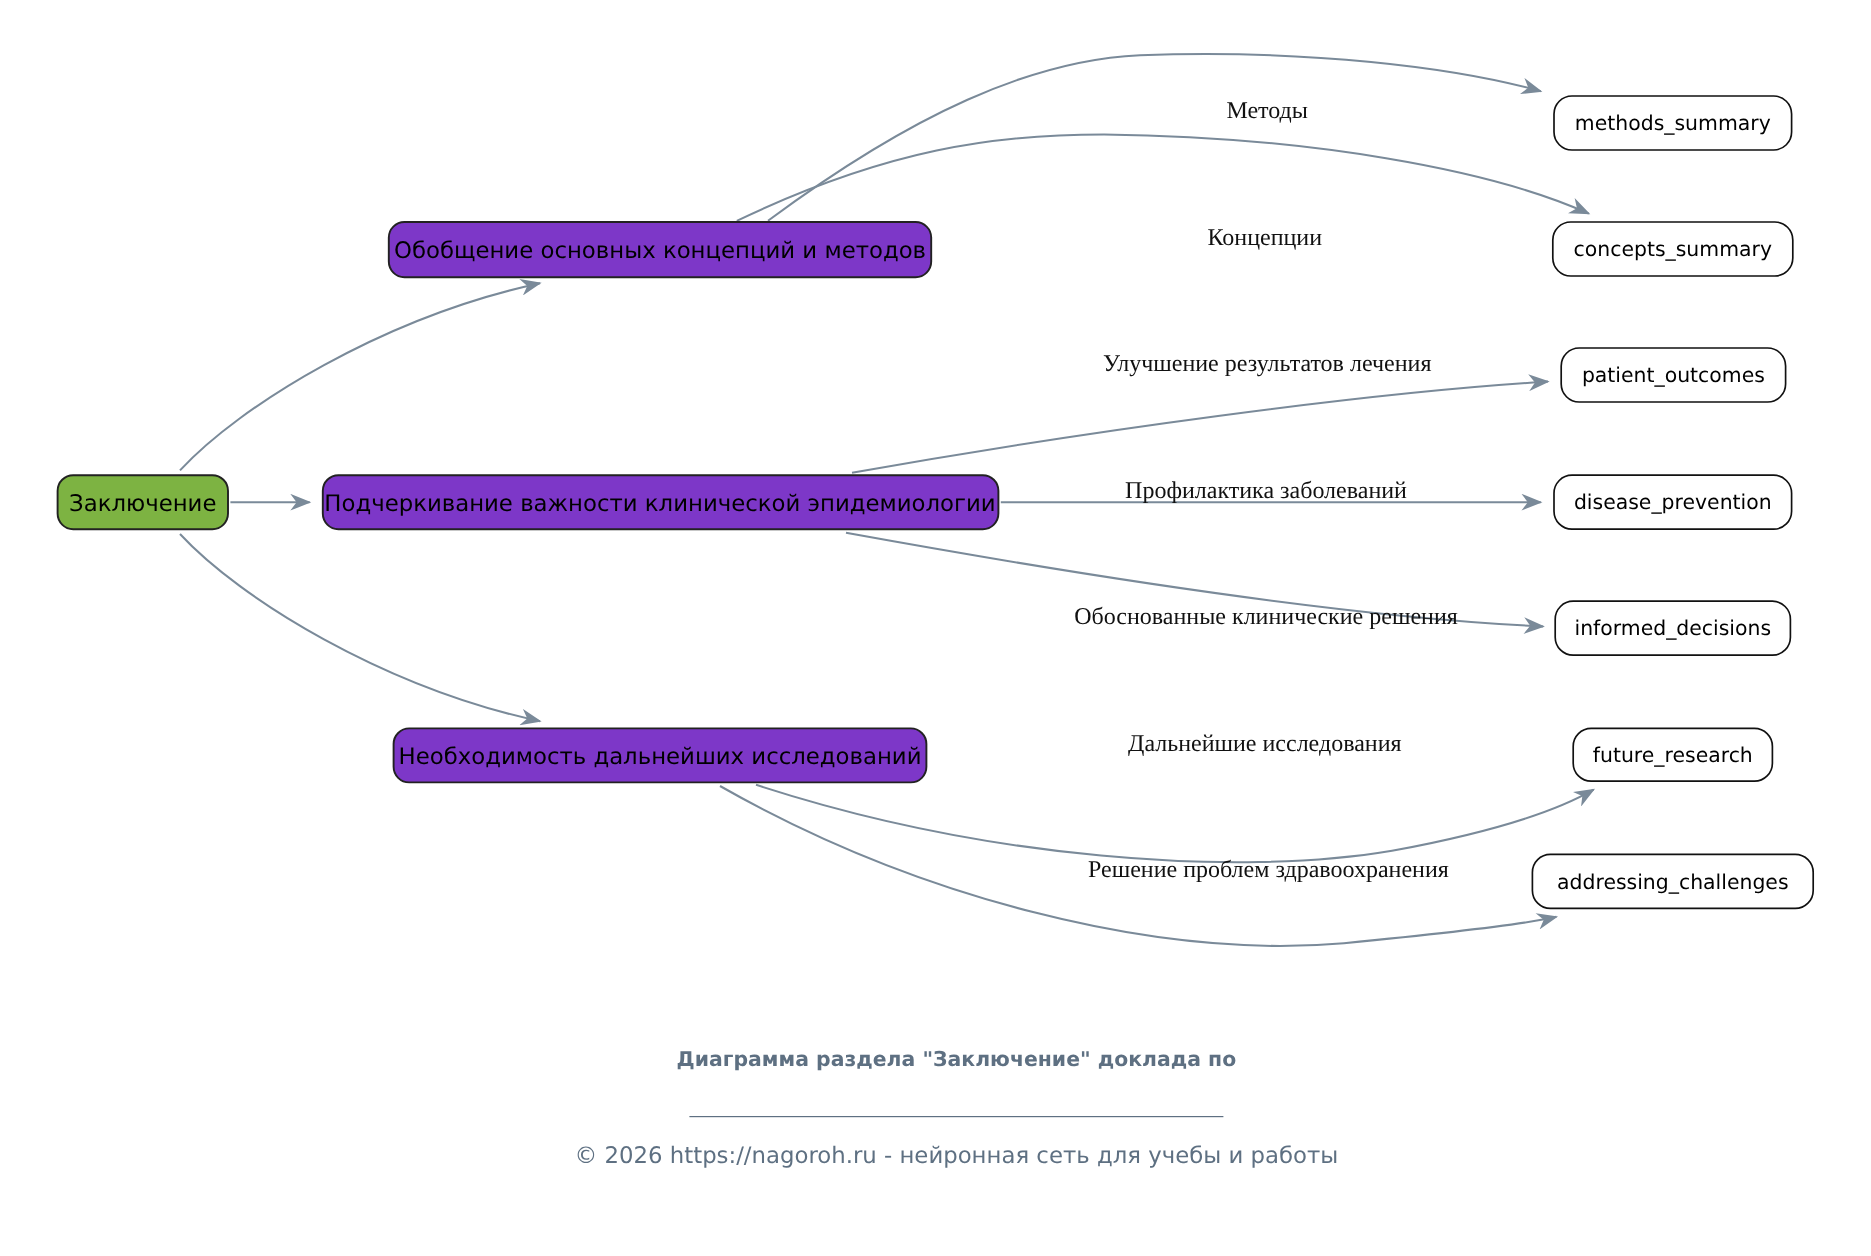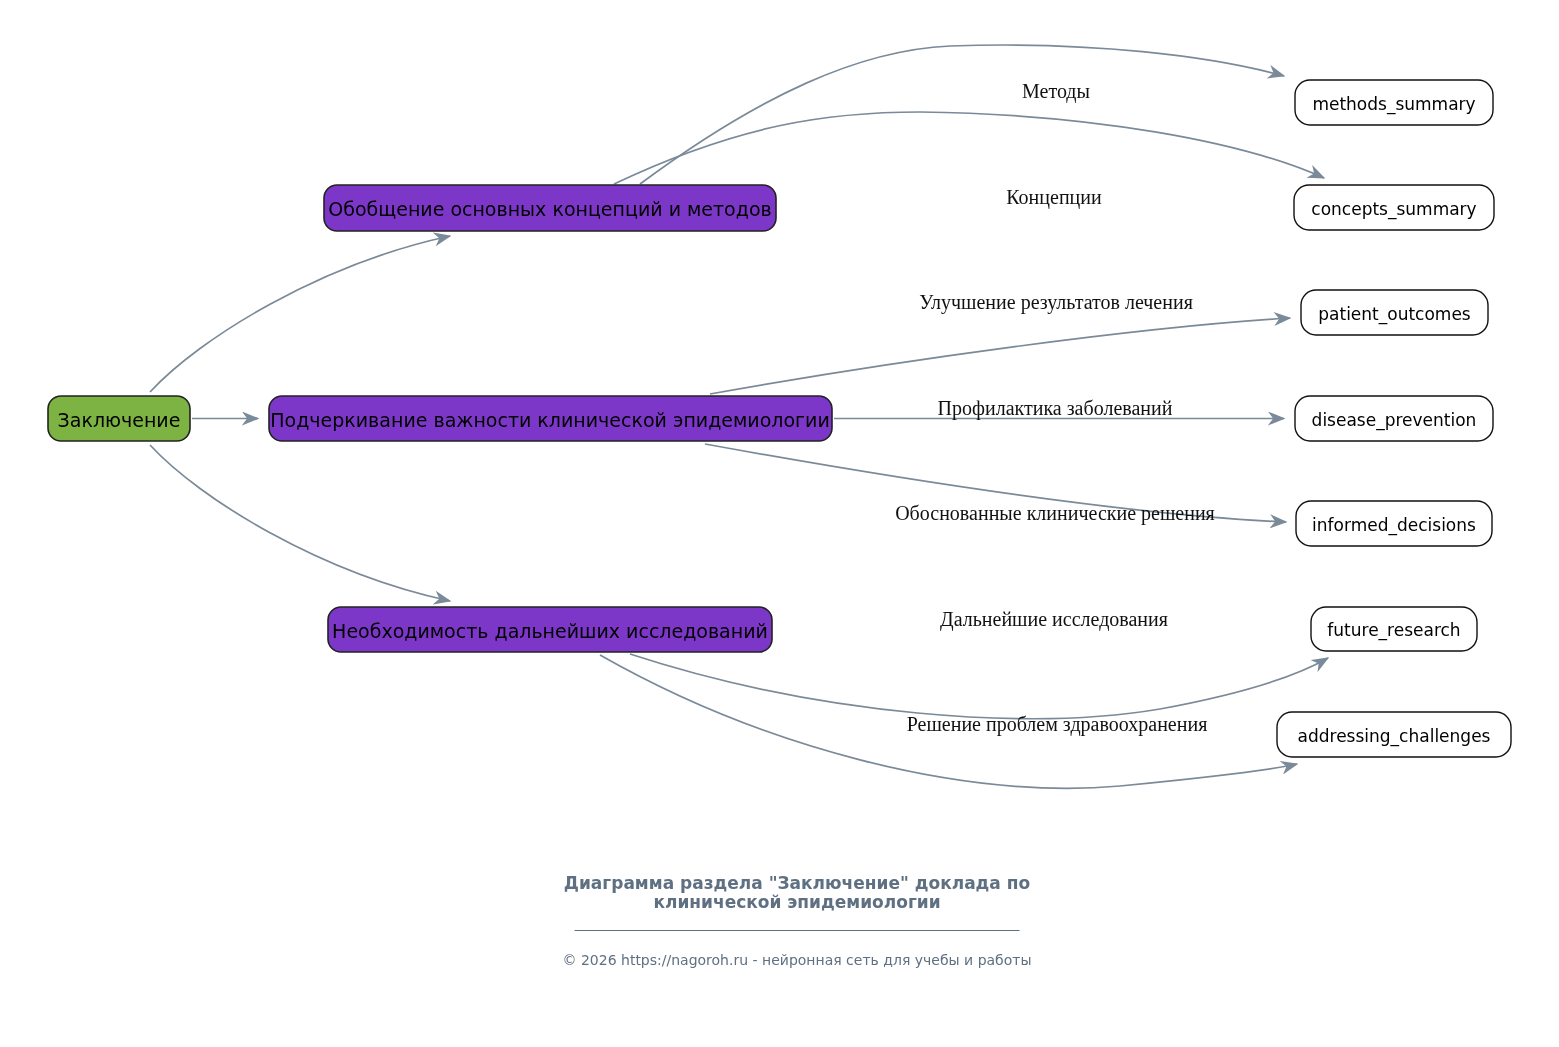--- a/index.html
+++ b/index.html
@@ -17,21 +17,21 @@
   .leaf-box{fill:#ffffff;stroke:#111111;stroke-width:1.4;}
   .footer{
     position:absolute;left:797px;transform:translateX(-50%);
     text-align:center;color:#5e7082;white-space:nowrap;
   }
   .footer-title{top:874px;font-size:17px;font-weight:bold;line-height:19px;}
   .footer-divider{
     position:absolute;left:797px;transform:translateX(-50%);
     top:930px;width:445px;border-top:1.4px solid #5e7082;height:0;
   }
-  .footer-copyright{top:952px;font-size:14px;font-weight:normal;}
+  .footer-copyright{top:952px;font-size:19px;font-weight:normal;}
 </style>
 </head>
 <body>
 
 <svg width="1559" height="1047" viewBox="0 0 1559 1047">
   <defs>
     <marker id="arrow" markerUnits="userSpaceOnUse" markerWidth="18" markerHeight="14" viewBox="0 0 10 8" refX="9.2" refY="4" orient="auto">
       <path d="M0,0 L10,4 L0,8 L3,4 Z" fill="#7a8a99"></path>
     </marker>
   </defs>
@@ -111,16 +111,15 @@
     <text class="leaf-label" x="1394" y="630">future_research</text>
   </g>
   <g>
     <rect class="leaf-box" x="1277" y="712" width="234" height="45" rx="15"></rect>
     <text class="leaf-label" x="1394" y="735.5">addressing_challenges</text>
   </g>
 </svg>
 
 <div class="footer footer-title">
   <div>Диаграмма раздела "Заключение" доклада по</div>
-  <div>клинической эпидемиологии</div>
 </div>
 <div class="footer-divider"></div>
 <div class="footer footer-copyright">© 2026 https://nagoroh.ru - нейронная сеть для учебы и работы</div>
 
 </body></html>

